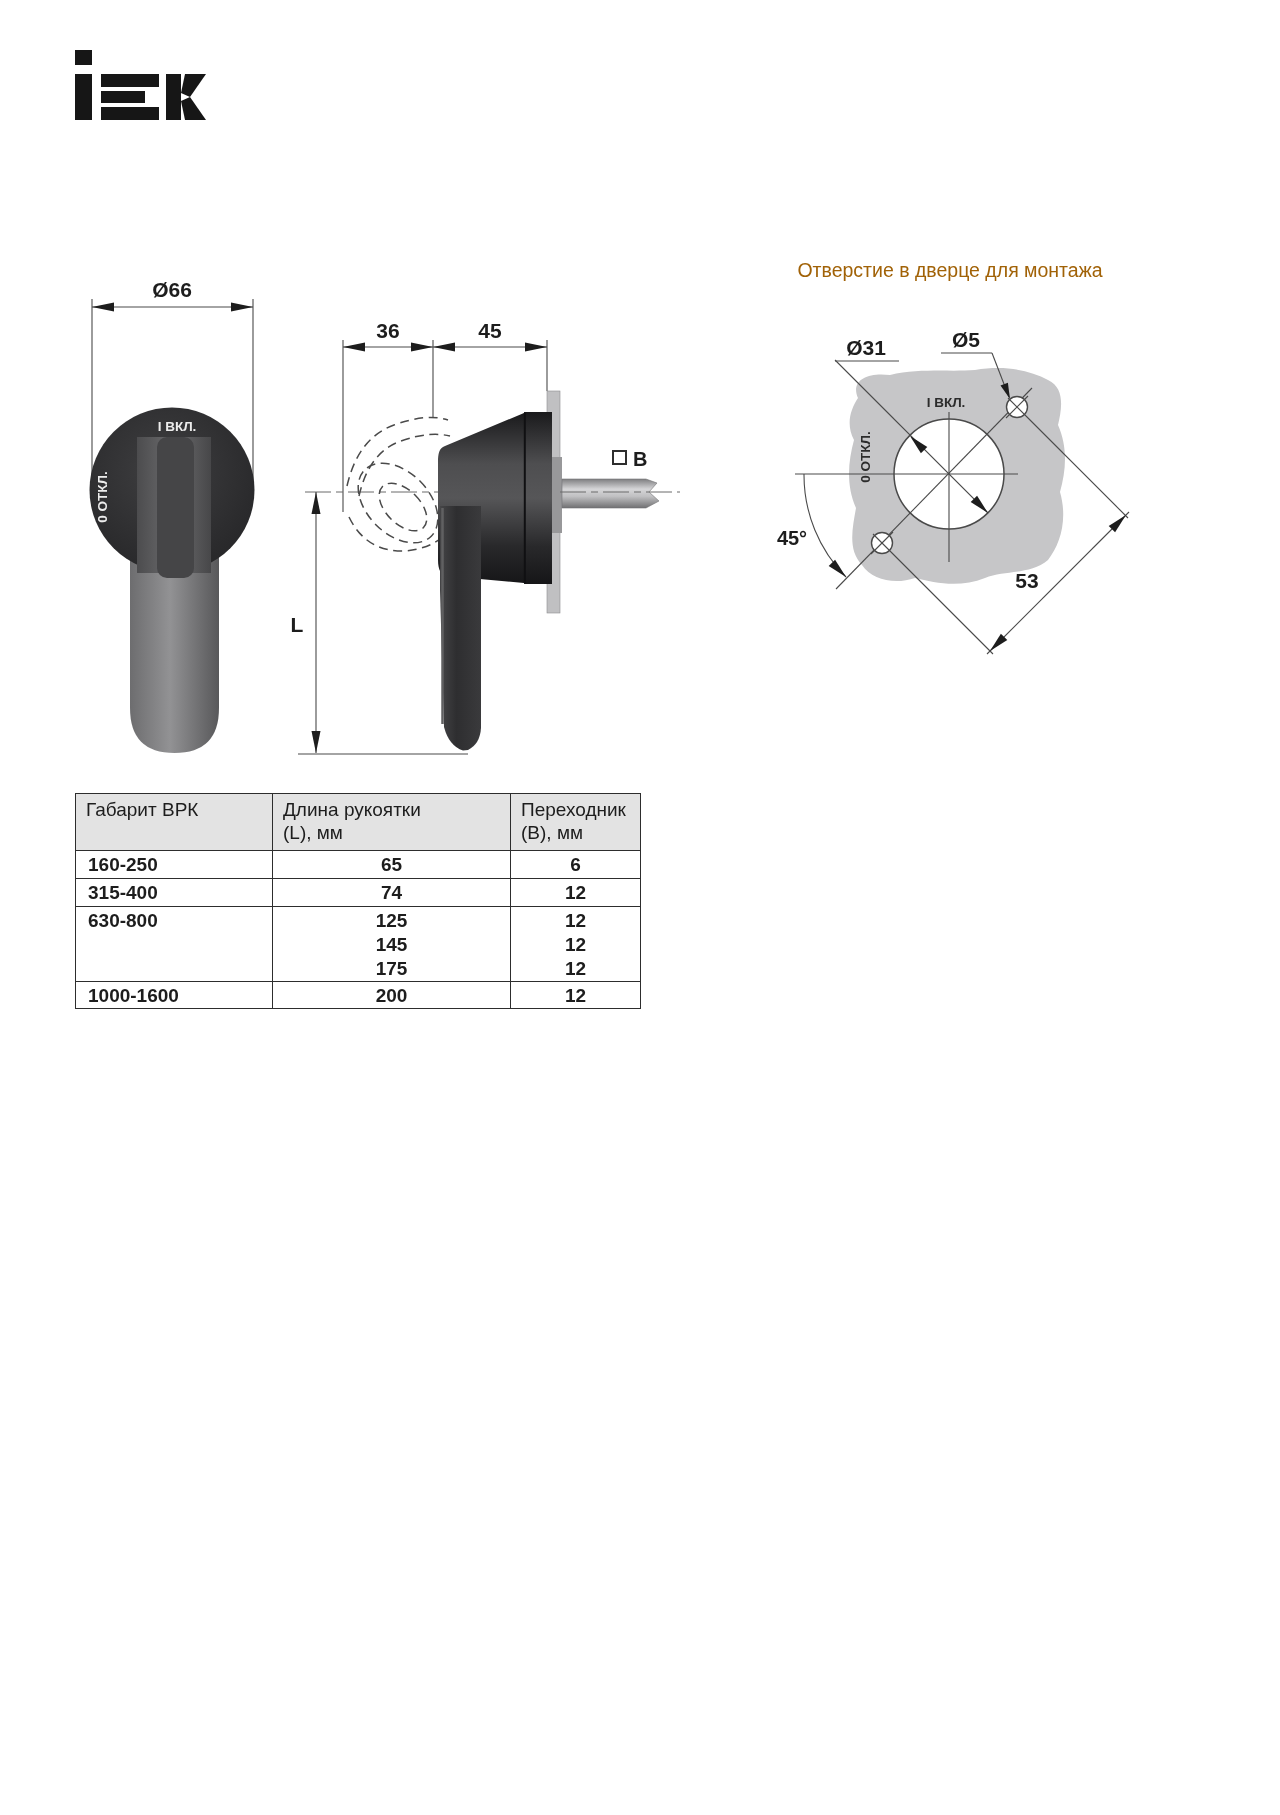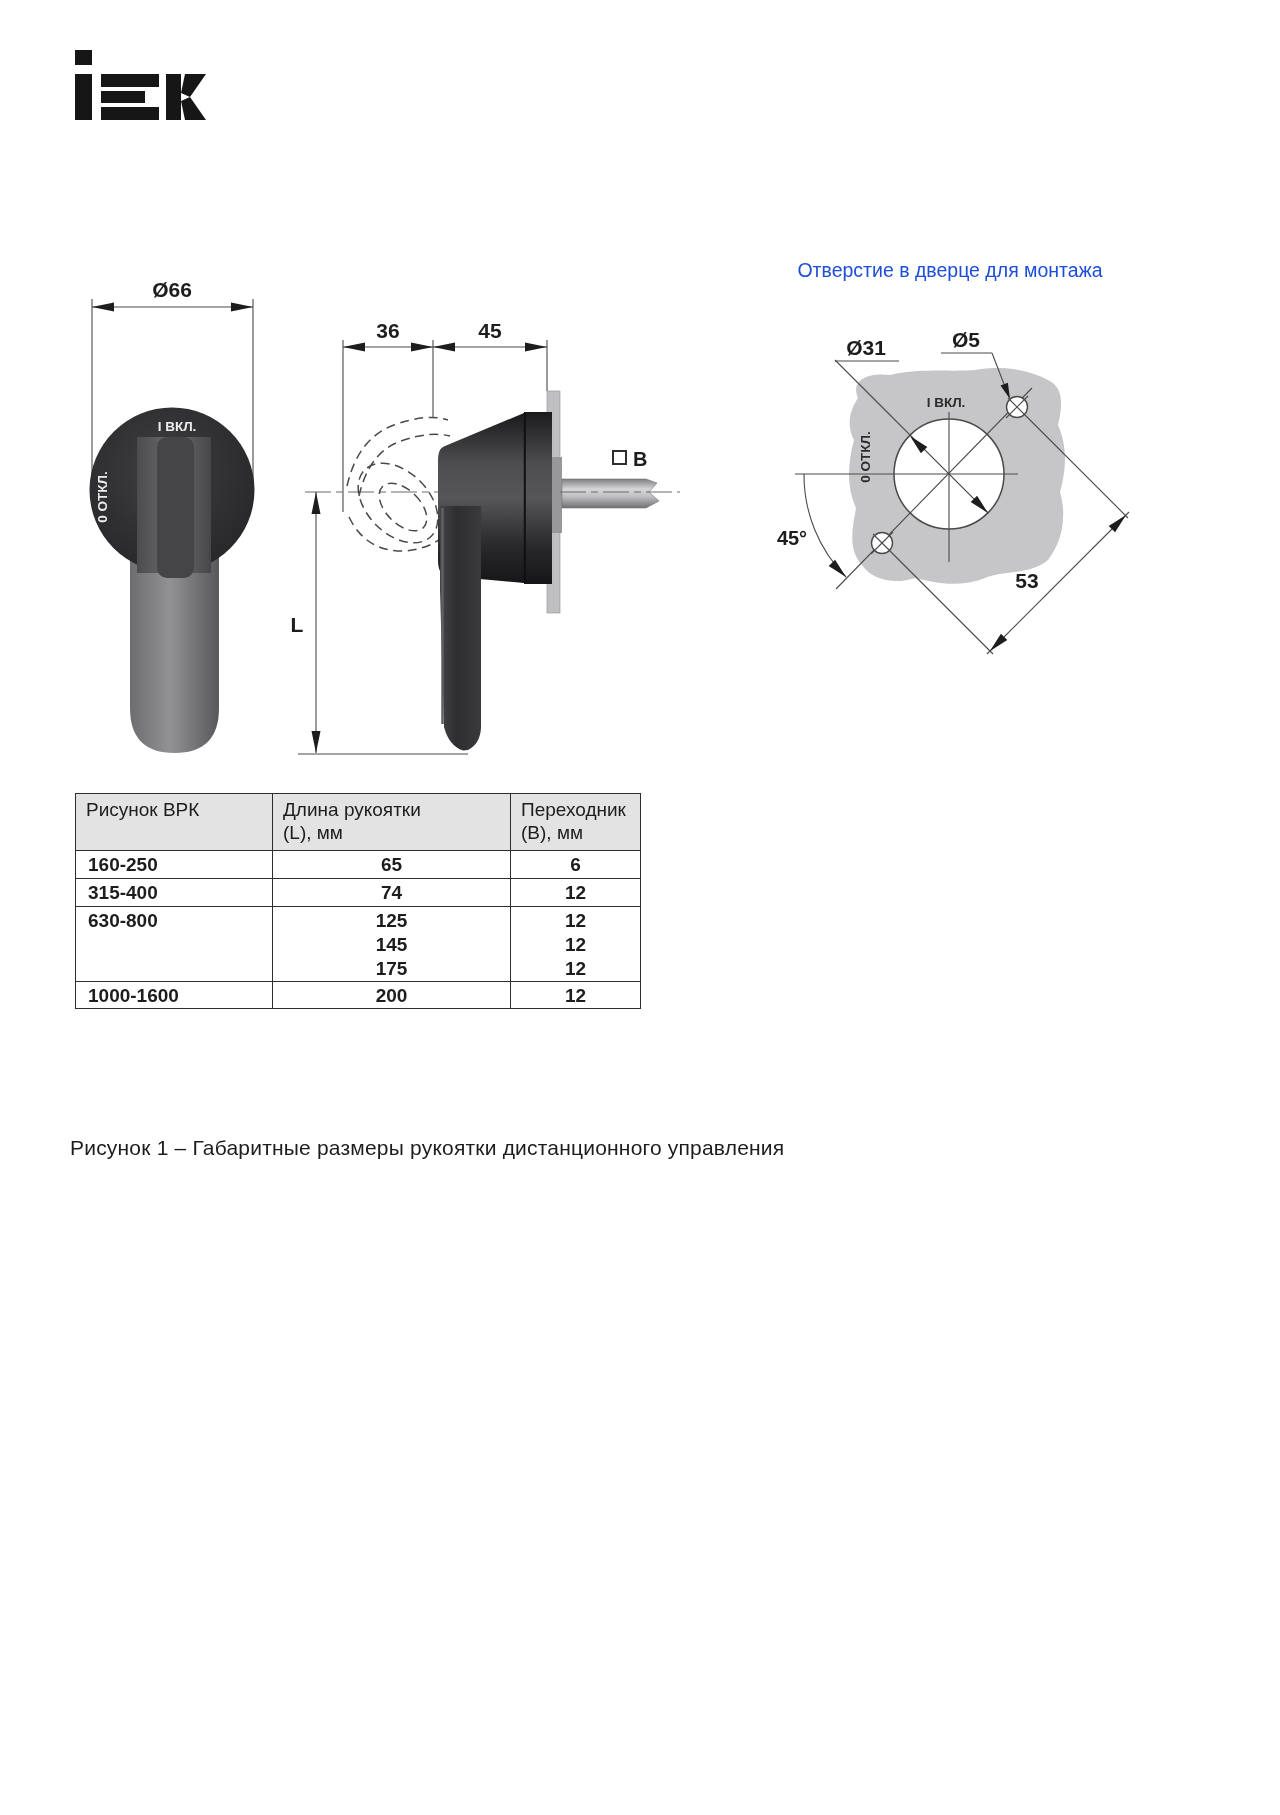--- a/index.html
+++ b/index.html
@@ -17,21 +17,21 @@
   text.dim{font-size:21px;font-weight:bold;fill:#1d1d1d;}
   text.dim-s{font-size:20px;font-weight:bold;fill:#1d1d1d;}
   text.onoff{font-size:13.5px;font-weight:bold;}
   .lnthin{stroke:#4a4a4a;stroke-width:1.1;fill:none;}
   .arrow{fill:#1d1d1d;stroke:none;}
   .dashed{stroke:#4a4a4a;stroke-width:1.5;fill:none;stroke-dasharray:9 5.5;}
   .centerline{stroke:#6a6a6a;stroke-width:1;fill:none;stroke-dasharray:26 5 7 5;}
 
   .hole-title{
     position:absolute;left:700px;top:258px;width:500px;
-    text-align:center;font-size:19.5px;line-height:25px;color:#1d4ed8;
+    text-align:center;font-size:19.5px;line-height:25px;color:#a16207;
   }
 
   table.spec{
     position:absolute;left:75px;top:793px;
     border-collapse:collapse;table-layout:fixed;
     font-size:19px;color:#1d1d1d;
   }
   table.spec col.c1{width:197px;}
   table.spec col.c2{width:238px;}
   table.spec col.c3{width:130px;}
@@ -225,21 +225,21 @@
   </svg>
 
   <table class="spec">
     <colgroup>
         <col class="c1">
         <col class="c2">
         <col class="c3">
       </colgroup>
     <thead>
       <tr>
-        <th>Рисунок ВРК</th>
+        <th>Габарит ВРК</th>
         <th>Длина рукоятки
 (L), мм</th>
         <th>Переходник
 (В), мм</th>
       </tr>
     </thead>
     <tbody>
       <tr style="height:28px">
         <td class="c-left">160-250</td>
         <td class="c-mid">65</td>
@@ -260,15 +260,14 @@
 12</td>
       </tr>
       <tr style="height:26px">
         <td class="c-left">1000-1600</td>
         <td class="c-mid">200</td>
         <td class="c-mid">12</td>
       </tr>
     </tbody>
   </table>
 
-  <div class="caption">Рисунок 1 – Габаритные размеры рукоятки дистанционного управления</div>
 
 </div>
 
 </body></html>

